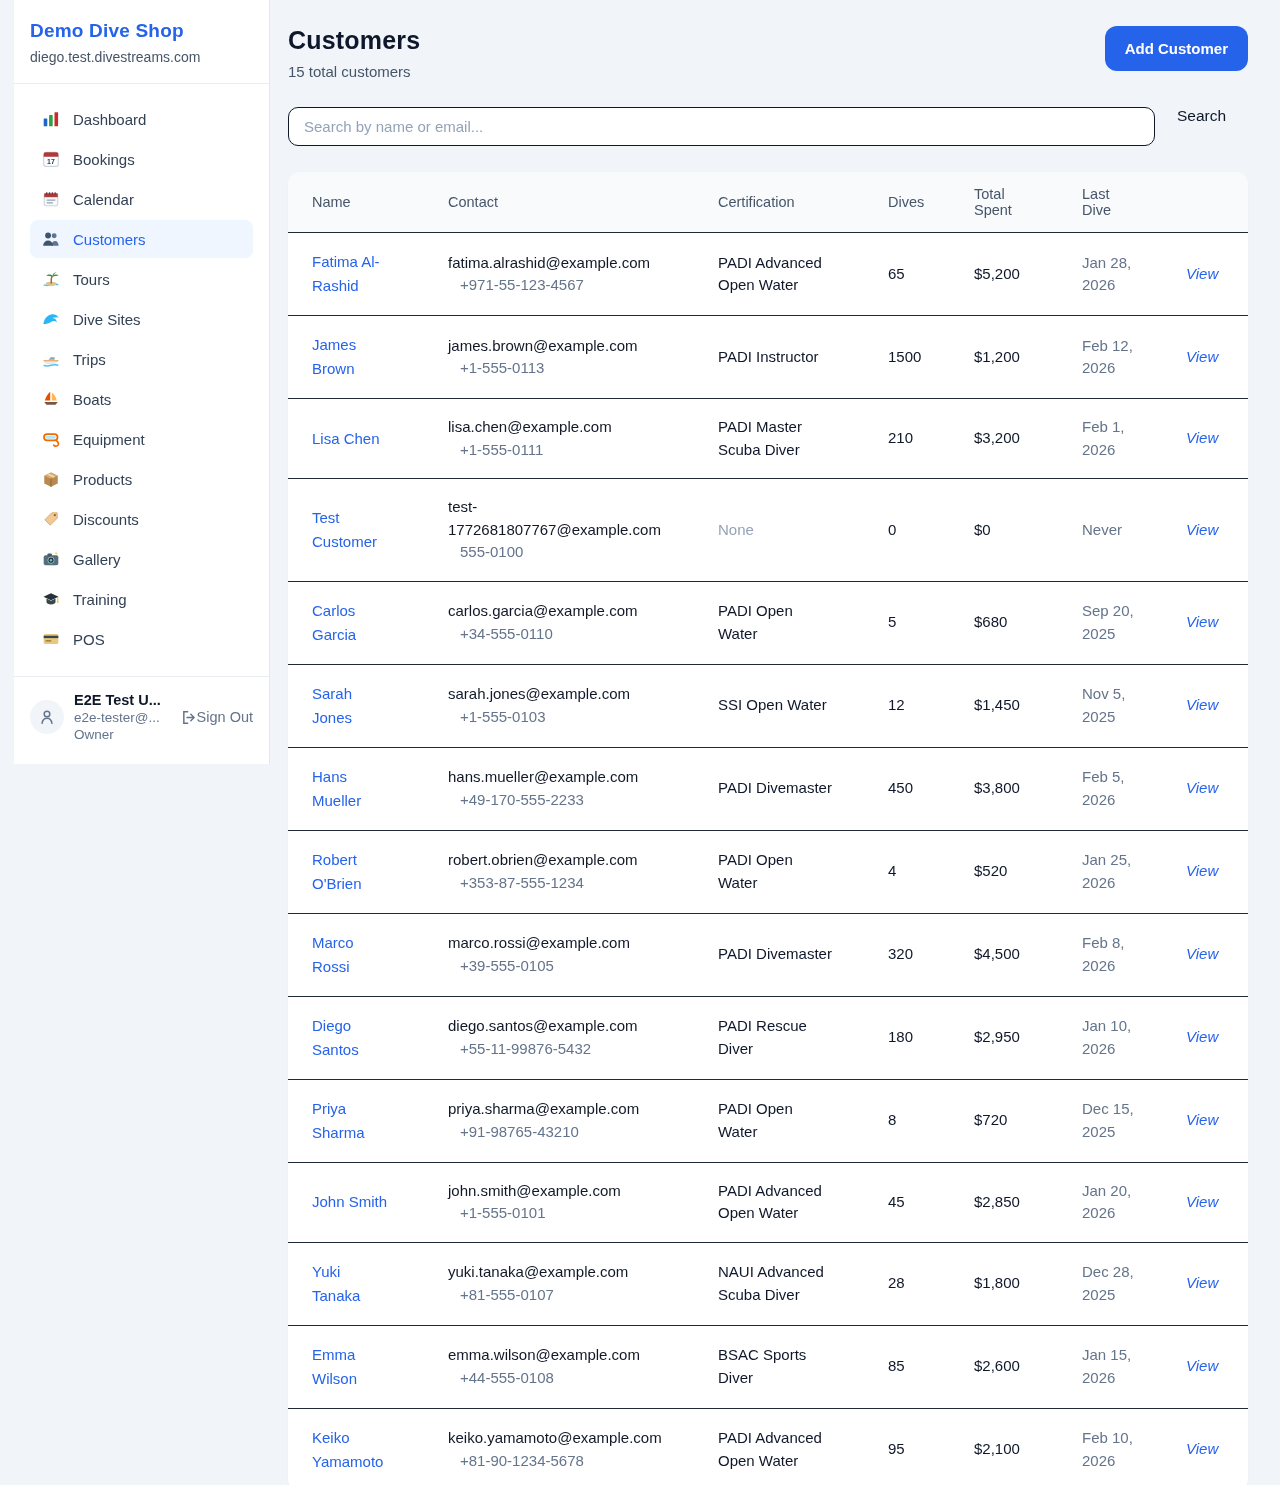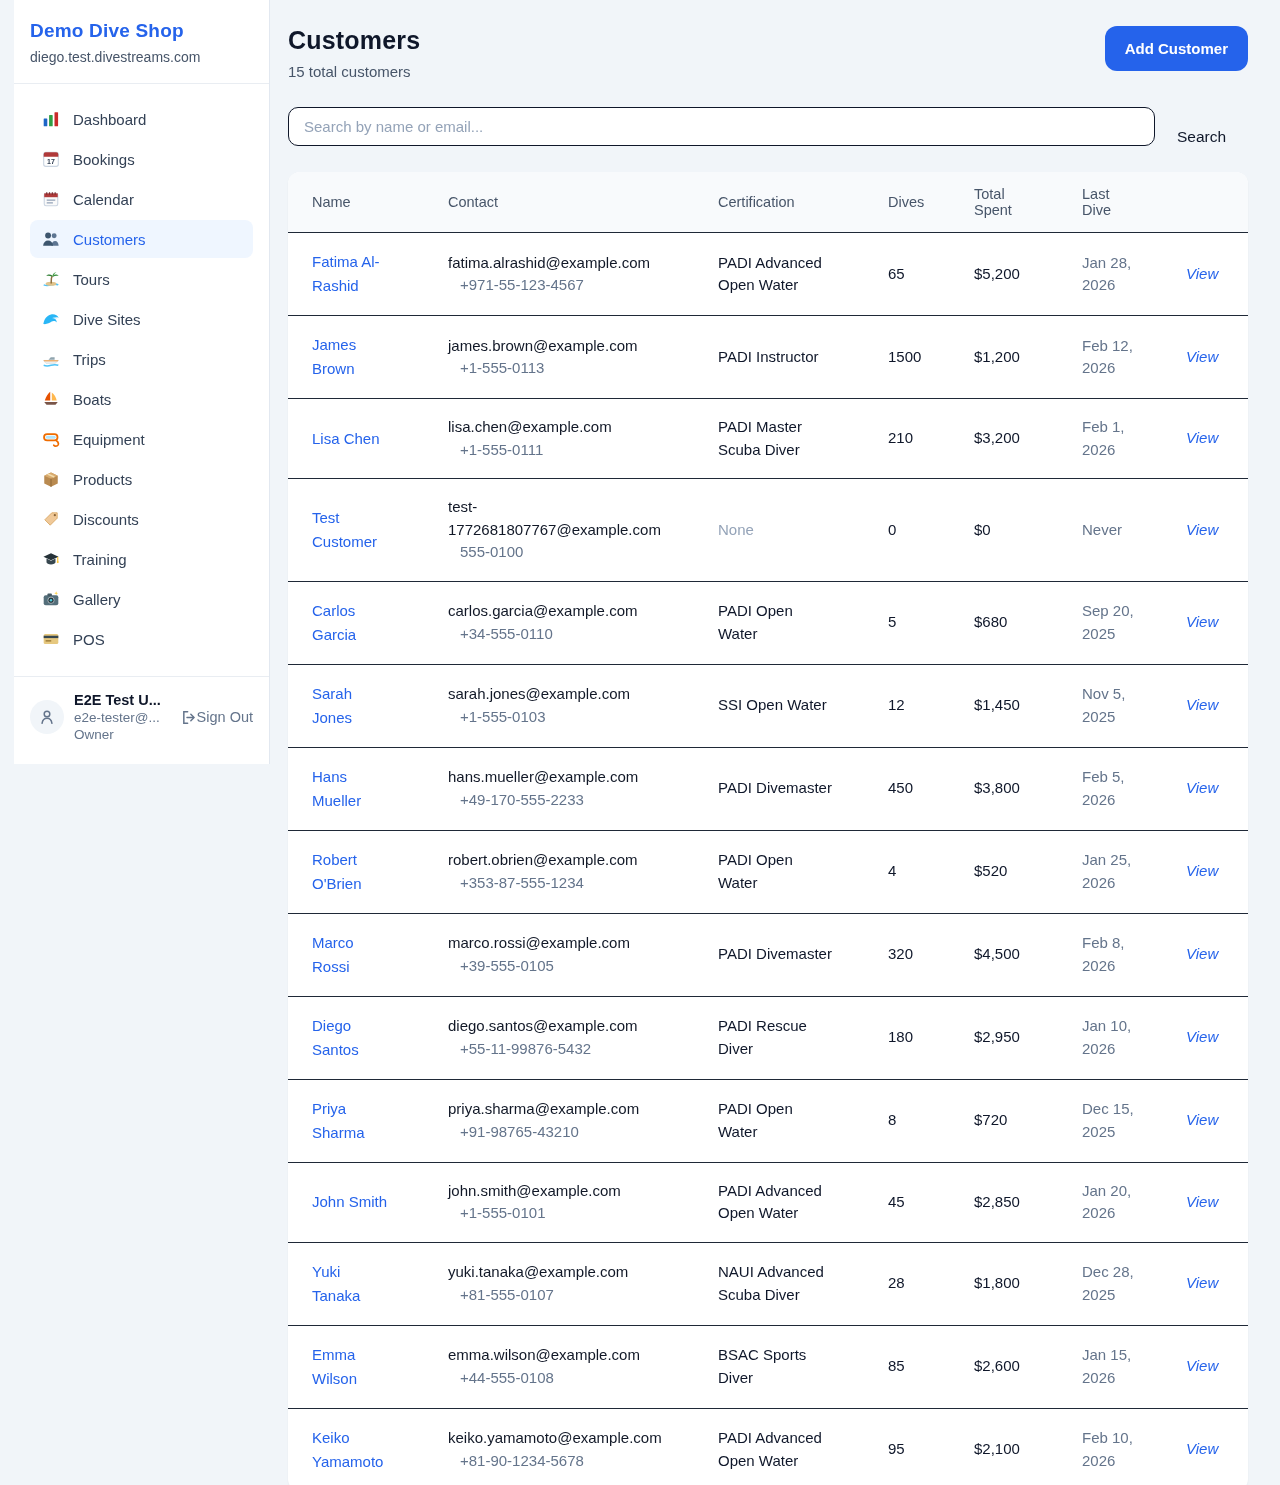--- a/index.html
+++ b/index.html
@@ -59,21 +59,21 @@
   .page-head { display:flex; align-items:flex-start; justify-content:space-between; }
   .page-title { font-size:25px; font-weight:700; color:#0f172a; letter-spacing:.2px; }
   .page-subtitle { margin-top:8px; font-size:15px; color:#475569; }
   .btn-primary {
     background:#2563eb; color:#ffffff;
     font-size:15px; font-weight:600; font-family:inherit;
     border:none; border-radius:12px;
     padding:14px 20px; cursor:pointer;
   }
 
-  .search-row { margin-top:27px; display:flex; align-items:flex-end; }
+  .search-row { margin-top:27px; display:flex; align-items:flex-start; }
   .search-input {
     flex:1; height:39px;
     border:1.5px solid #0f172a; border-radius:10px;
     padding:0 15px; font-size:15px; font-family:inherit;
     background:#ffffff; color:#0f172a; outline:none;
   }
   .search-input::placeholder { color:#94a3b8; }
   .search-btn {
     width:93px; text-align:center; flex:none;
     background:none; border:none; font-family:inherit;
@@ -238,39 +238,39 @@
           <svg viewBox="0 0 16 16">
             <path d="M2.5 8.7l6.2-6.2h4.8v4.8l-6.2 6.2z" fill="#f0c999" stroke="#d9a968" stroke-width=".8"></path>
             <circle cx="11.4" cy="4.6" r="1" fill="#8a6436"></circle>
           </svg>
         </span>
       <span>Discounts</span>
     </div>
     <div class="nav-item">
       <span class="nav-icon">
           <svg viewBox="0 0 16 16">
-            <path d="M8 2.8L1.3 6 8 9.2 14.7 6z" fill="#263238"></path>
-            <path d="M4 7.6v3.2c0 1.1 1.9 2 4 2s4-.9 4-2V7.6L8 9.6z" fill="#37474f"></path>
-            <path d="M14 6.3v3.6" stroke="#fbc02d" stroke-width="1"></path>
-            <circle cx="14" cy="10.6" r=".9" fill="#fbc02d"></circle>
-          </svg>
-        </span>
-      <span>Training</span>
-    </div>
-    <div class="nav-item">
-      <span class="nav-icon">
-          <svg viewBox="0 0 16 16">
             <path d="M12.6 1.2l.5 1.2 1.2.5-1.2.5-.5 1.2-.5-1.2-1.2-.5 1.2-.5z" fill="#ffd54f"></path>
             <rect x="1.5" y="4.6" width="13" height="9" rx="1.8" fill="#546e7a"></rect>
             <rect x="4.8" y="3.2" width="4" height="2.4" rx=".8" fill="#455a64"></rect>
             <circle cx="8" cy="9.1" r="2.8" fill="#263238" stroke="#b0bec5" stroke-width=".8"></circle>
             <circle cx="8" cy="9.1" r="1.1" fill="#4dd0e1"></circle>
           </svg>
         </span>
       <span>Gallery</span>
+    </div>
+    <div class="nav-item">
+      <span class="nav-icon">
+          <svg viewBox="0 0 16 16">
+            <path d="M8 2.8L1.3 6 8 9.2 14.7 6z" fill="#263238"></path>
+            <path d="M4 7.6v3.2c0 1.1 1.9 2 4 2s4-.9 4-2V7.6L8 9.6z" fill="#37474f"></path>
+            <path d="M14 6.3v3.6" stroke="#fbc02d" stroke-width="1"></path>
+            <circle cx="14" cy="10.6" r=".9" fill="#fbc02d"></circle>
+          </svg>
+        </span>
+      <span>Training</span>
     </div>
     <div class="nav-item">
       <span class="nav-icon">
           <svg viewBox="0 0 16 16">
             <rect x="1.5" y="3.5" width="13" height="9" rx="1.4" fill="#e6c87f"></rect>
             <rect x="1.5" y="5.1" width="13" height="2.1" fill="#37474f"></rect>
             <rect x="3.2" y="9" width="5" height="1.3" fill="#9e7d3a"></rect>
           </svg>
         </span>
       <span>POS</span>

